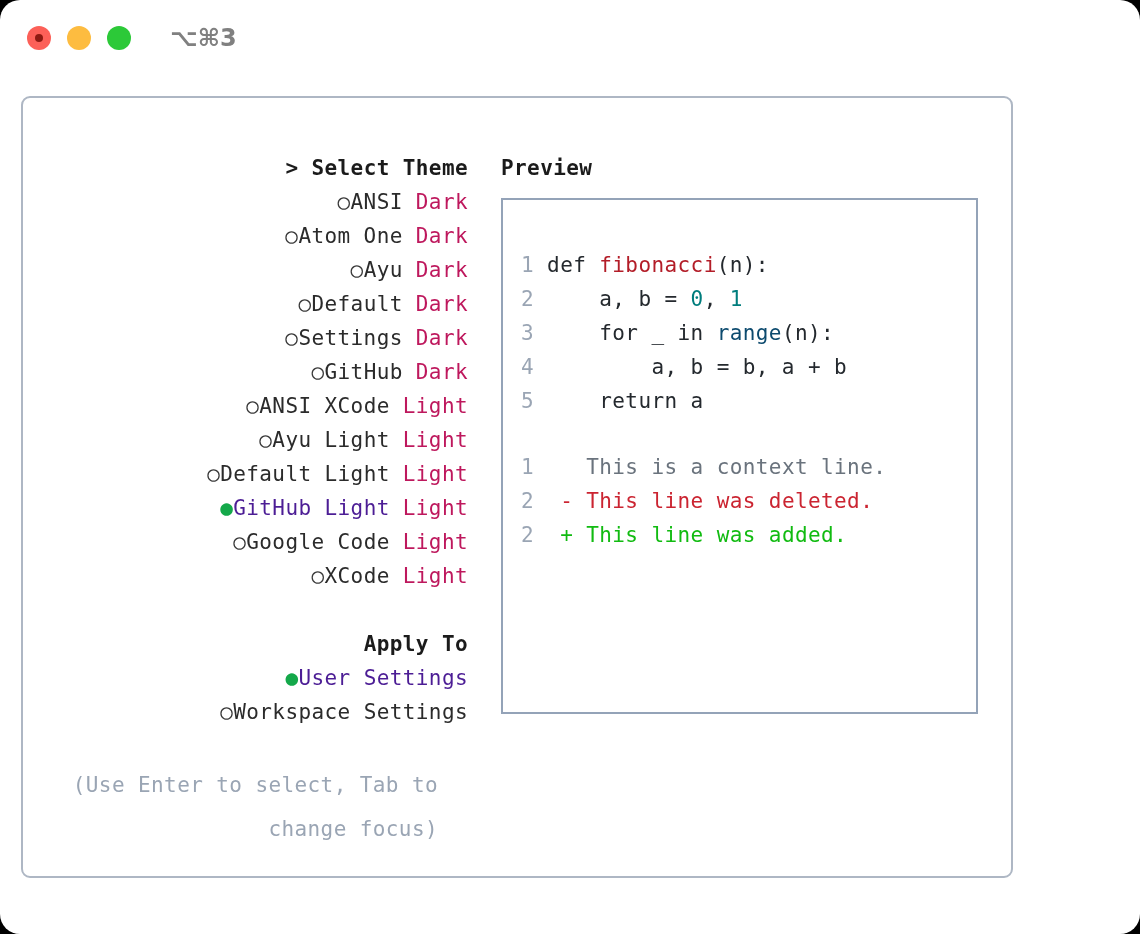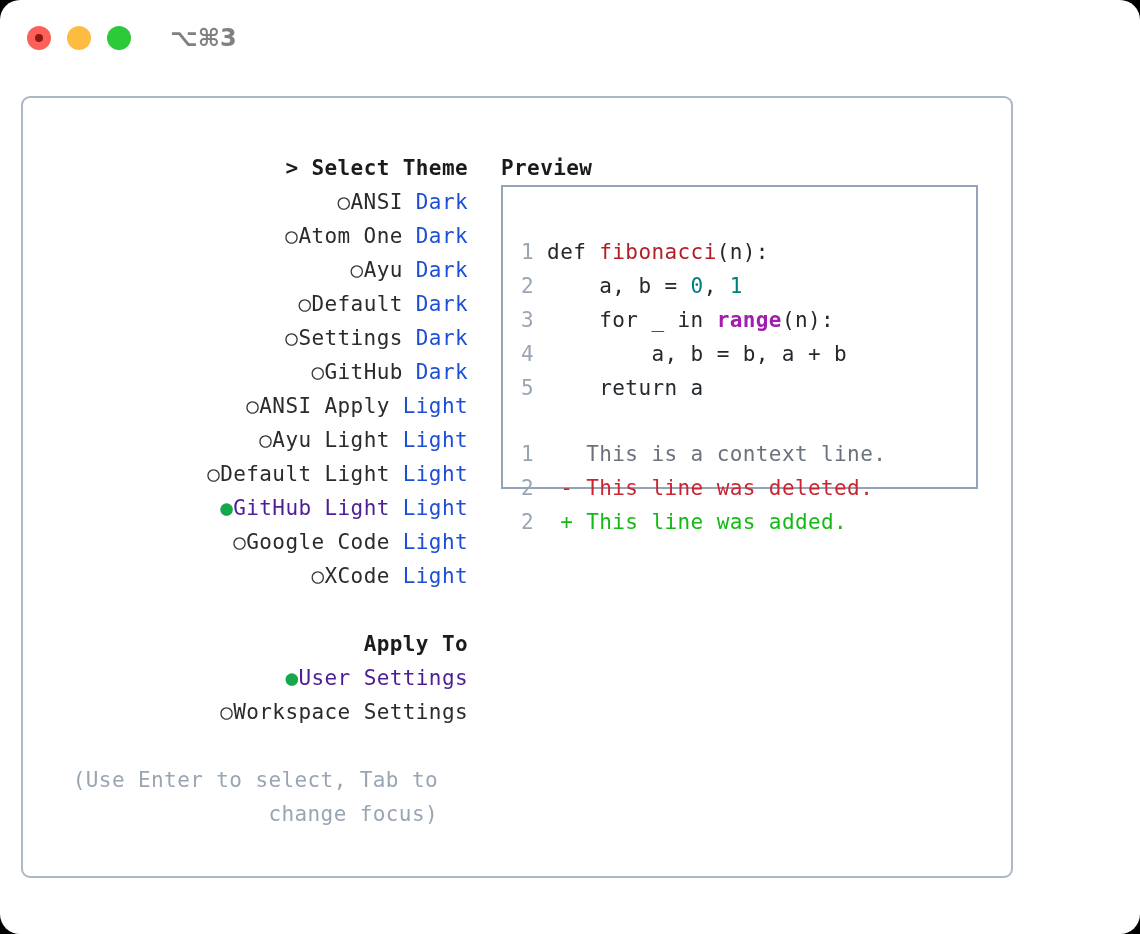--- a/index.html
+++ b/index.html
@@ -105,37 +105,37 @@
   }
   .bullet {
     display: inline-block;
     width: 26px;
     color: #3a3a3a;
   }
   .opt-row.selected .bullet { color: #14a84a; }
   .opt-row.selected .opt-label { color: #4c1d95; }
 
   .opt-label { color: #2b2b2b; }
-  .opt-badge { color: #1d4ed8; }
+  .opt-badge { color: #be185d; }
 
   .applyto-head {
     font-size: 21px;
     font-weight: 700;
     color: #1b1b1b;
     line-height: 34px;
     white-space: pre;
     padding-left: 26px;
     letter-spacing: 0.4px;
   }
 
   .spacer-lg { height: 34px; }
 
   .hint {
     font-size: 21px;
-    line-height: 34px;
+    line-height: 44px;
     color: #9aa5b4;
     width: 400px;
     letter-spacing: 0.4px;
   }
 
   
   .right-col {
     position: absolute;
     left: 478px;
     top: 53px;
@@ -144,22 +144,23 @@
 
   .preview-title {
     font-size: 21px;
     font-weight: 700;
     color: #1b1b1b;
     line-height: 34px;
     letter-spacing: 0.4px;
   }
 
   .preview-box {
+    margin-top: 13px;
     width: 477px;
-    height: 304px;
+    height: 516px;
     border: 2px solid #94a3b8;
     box-sizing: border-box;
     background: #ffffff;
     position: relative;
   }
 
   .code {
     position: absolute;
     left: 18px;
     top: 48px;
@@ -167,21 +168,21 @@
     line-height: 34px;
     white-space: pre;
     letter-spacing: 0.4px;
   }
 
   .ln {
     color: #9aa5b4;
   }
   .tok-plain { color: #24292e; }
   .tok-fn    { color: #b31d28; }
-  .tok-call  { color: #a21caf; font-weight: bold; }
+  .tok-call  { color: #0c4a6e; }
   .tok-num   { color: #007d7d; }
 
   .diff {
     position: absolute;
     left: 18px;
     top: 250px;
     font-size: 21px;
     line-height: 34px;
     white-space: pre;
     letter-spacing: 0.4px;
@@ -206,21 +207,21 @@
 
     <div class="left-col">
       <div class="section-head">&gt; Select Theme</div>
       <div id="theme-list">
           <div class="opt-row"><span class="bullet">○</span><span class="opt-label">ANSI</span><span> </span><span class="opt-badge">Dark</span></div>
           <div class="opt-row"><span class="bullet">○</span><span class="opt-label">Atom One</span><span> </span><span class="opt-badge">Dark</span></div>
           <div class="opt-row"><span class="bullet">○</span><span class="opt-label">Ayu</span><span> </span><span class="opt-badge">Dark</span></div>
           <div class="opt-row"><span class="bullet">○</span><span class="opt-label">Default</span><span> </span><span class="opt-badge">Dark</span></div>
           <div class="opt-row"><span class="bullet">○</span><span class="opt-label">Settings</span><span> </span><span class="opt-badge">Dark</span></div>
           <div class="opt-row"><span class="bullet">○</span><span class="opt-label">GitHub</span><span> </span><span class="opt-badge">Dark</span></div>
-          <div class="opt-row"><span class="bullet">○</span><span class="opt-label">ANSI Apply</span><span> </span><span class="opt-badge">Light</span></div>
+          <div class="opt-row"><span class="bullet">○</span><span class="opt-label">ANSI XCode</span><span> </span><span class="opt-badge">Light</span></div>
           <div class="opt-row"><span class="bullet">○</span><span class="opt-label">Ayu Light</span><span> </span><span class="opt-badge">Light</span></div>
           <div class="opt-row"><span class="bullet">○</span><span class="opt-label">Default Light</span><span> </span><span class="opt-badge">Light</span></div>
           <div class="opt-row selected"><span class="bullet">●</span><span class="opt-label">GitHub Light</span><span> </span><span class="opt-badge">Light</span></div>
           <div class="opt-row"><span class="bullet">○</span><span class="opt-label">Google Code</span><span> </span><span class="opt-badge">Light</span></div>
           <div class="opt-row"><span class="bullet">○</span><span class="opt-label">XCode</span><span> </span><span class="opt-badge">Light</span></div>
         </div>
 
       <div class="spacer-lg"></div>
 
       <div class="applyto-head">Apply To</div>

